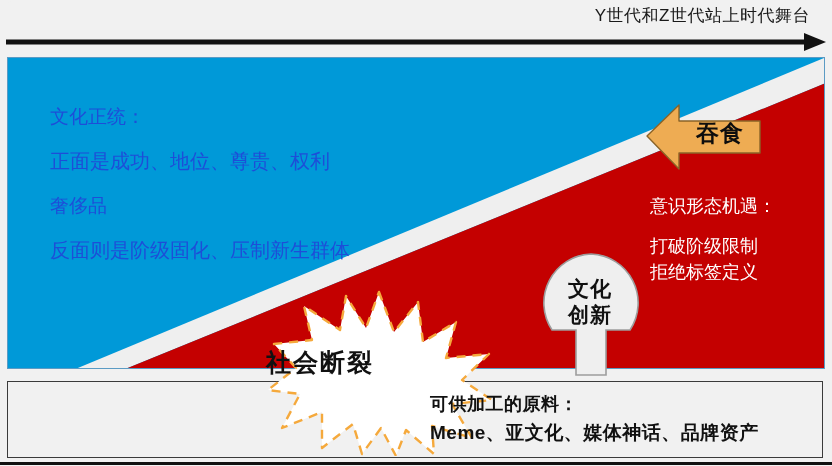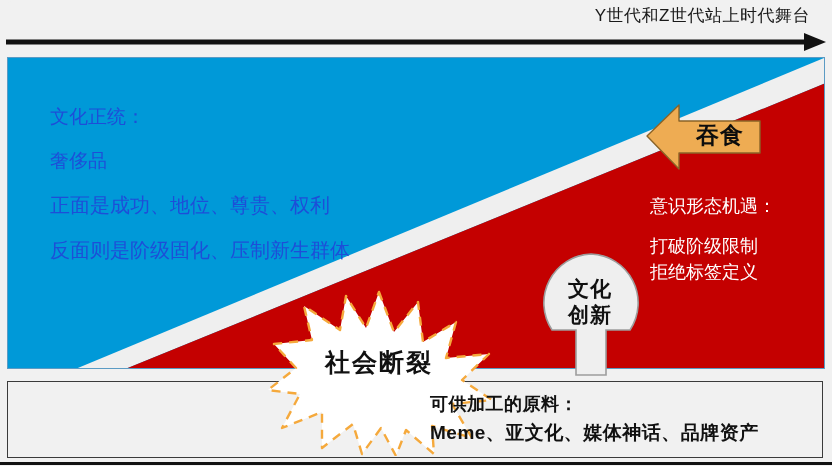--- a/index.html
+++ b/index.html
@@ -89,20 +89,21 @@
   .red-text .ln { white-space: nowrap; }
 
   
   .eat-arrow {
     position: absolute;
     left: 645px;
     top: 101px;
     width: 117px;
     height: 70px;
     z-index: 5;
+    font-family: Liberation Mono, monospace;
   }
   .eat-arrow svg { display: block; }
   .eat-label {
     position: absolute;
     left: 36px;
     top: 16px;
     width: 78px;
     text-align: center;
     font-size: 23px;
     font-weight: bold;
@@ -143,21 +144,20 @@
     width: 226px;
     height: 168px;
     z-index: 7;
   }
   .starburst svg { display: block; }
   .star-label {
     position: absolute;
     left: 0;
     top: 58px;
     width: 226px;
-    text-align: center;
     font-size: 25px;
     font-weight: bold;
     color: #111111;
     letter-spacing: 2px;
   }
 
   
   .bottom-box {
     position: absolute;
     left: 7px;
@@ -220,22 +220,22 @@
       <rect x="0" y="0" width="818" height="312" fill="#0099d8"></rect>
 
       <polygon points="818,0 818,26 120,312 70,312" fill="#efefef"></polygon>
 
       <polygon points="818,26 818,312 120,312" fill="#c40000"></polygon>
     </svg>
   </div>
 
   <div class="blue-text">
     <div class="ln">文化正统：</div>
+    <div class="ln big">正面是成功、地位、尊贵、权利</div>
     <div class="ln">奢侈品</div>
-    <div class="ln big">正面是成功、地位、尊贵、权利</div>
     <div class="ln big">反面则是阶级固化、压制新生群体</div>
   </div>
 
   <div class="red-text">
     <div class="hd">意识形态机遇：</div>
     <div class="ln">打破阶级限制</div>
     <div class="ln">拒绝标签定义</div>
   </div>
 
   <div class="eat-arrow">

